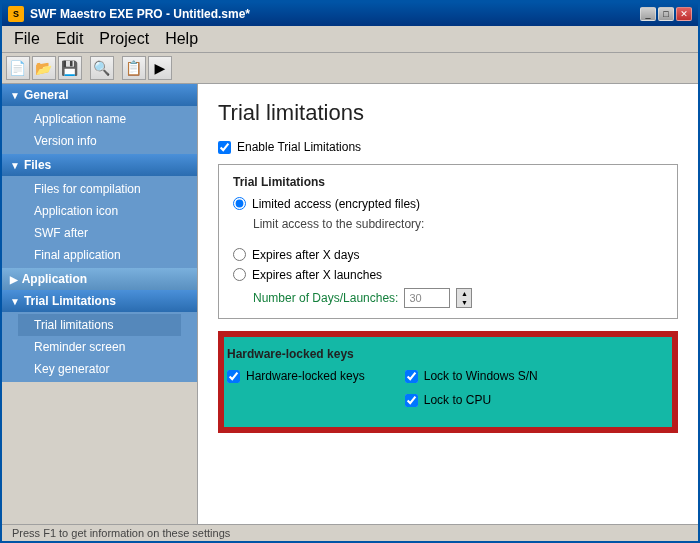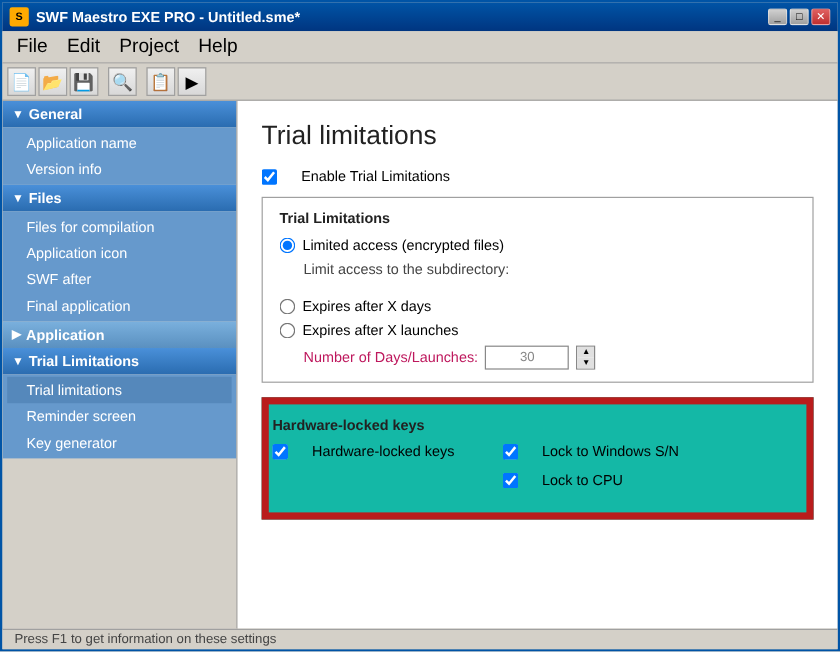--- a/index.html
+++ b/index.html
@@ -106,21 +106,21 @@
       font-size: 12px;
       display: flex;
       align-items: center;
       gap: 4px;
       cursor: pointer;
     }
     .sidebar-section-header .arrow { font-size: 10px; }
 
     .sidebar-items {
       background: #6699cc;
-      padding: 2px 4px;
+      padding: 2px 16px;
     }
     .sidebar-item {
       padding: 4px 16px;
       color: white;
       cursor: pointer;
       font-size: 12px;
     }
     .sidebar-item.active { background: #5588bb; }
     .sidebar-section-header.application-header {
       background: linear-gradient(to bottom, #7ab0dd, #5a90c0);
@@ -152,29 +152,29 @@
     .section-label {
       font-weight: bold;
       font-size: 12px;
       margin-bottom: 8px;
       color: #222;
     }
 
     .checkbox-row {
       display: flex;
       align-items: center;
-      gap: 20px;
+      gap: 6px;
       margin-bottom: 10px;
     }
     .checkbox-row input[type="checkbox"] { width: 13px; height: 13px; }
     .checkbox-row label { font-size: 12px; }
 
     .radio-row {
       display: flex;
-      align-items: flex-end;
+      align-items: flex-start;
       gap: 6px;
       margin-bottom: 6px;
     }
     .radio-row input[type="radio"] { width: 13px; height: 13px; }
     .radio-row label { font-size: 12px; }
 
     .path-row {
       display: flex;
       align-items: center;
       gap: 6px;
@@ -199,29 +199,28 @@
       cursor: pointer;
     }
 
     .days-row {
       display: flex;
       align-items: center;
       gap: 6px;
       margin-top: 4px;
       margin-left: 20px;
     }
-    .days-label { font-size: 12px; color: #be185d; }
+    .days-label { font-size: 12px; color: #15803d; }
     .spinner-input {
-      width: 70px;
+      width: 46px;
       height: 20px;
       border: 1px solid #888;
       padding: 2px 4px;
       font-size: 11px;
       color: #888;
-      text-align: center;
     }
     .spinner-arrows {
       display: flex;
       flex-direction: column;
       border: 1px solid #888;
       height: 20px;
     }
     .spinner-arrow {
       width: 14px;
       height: 10px;

